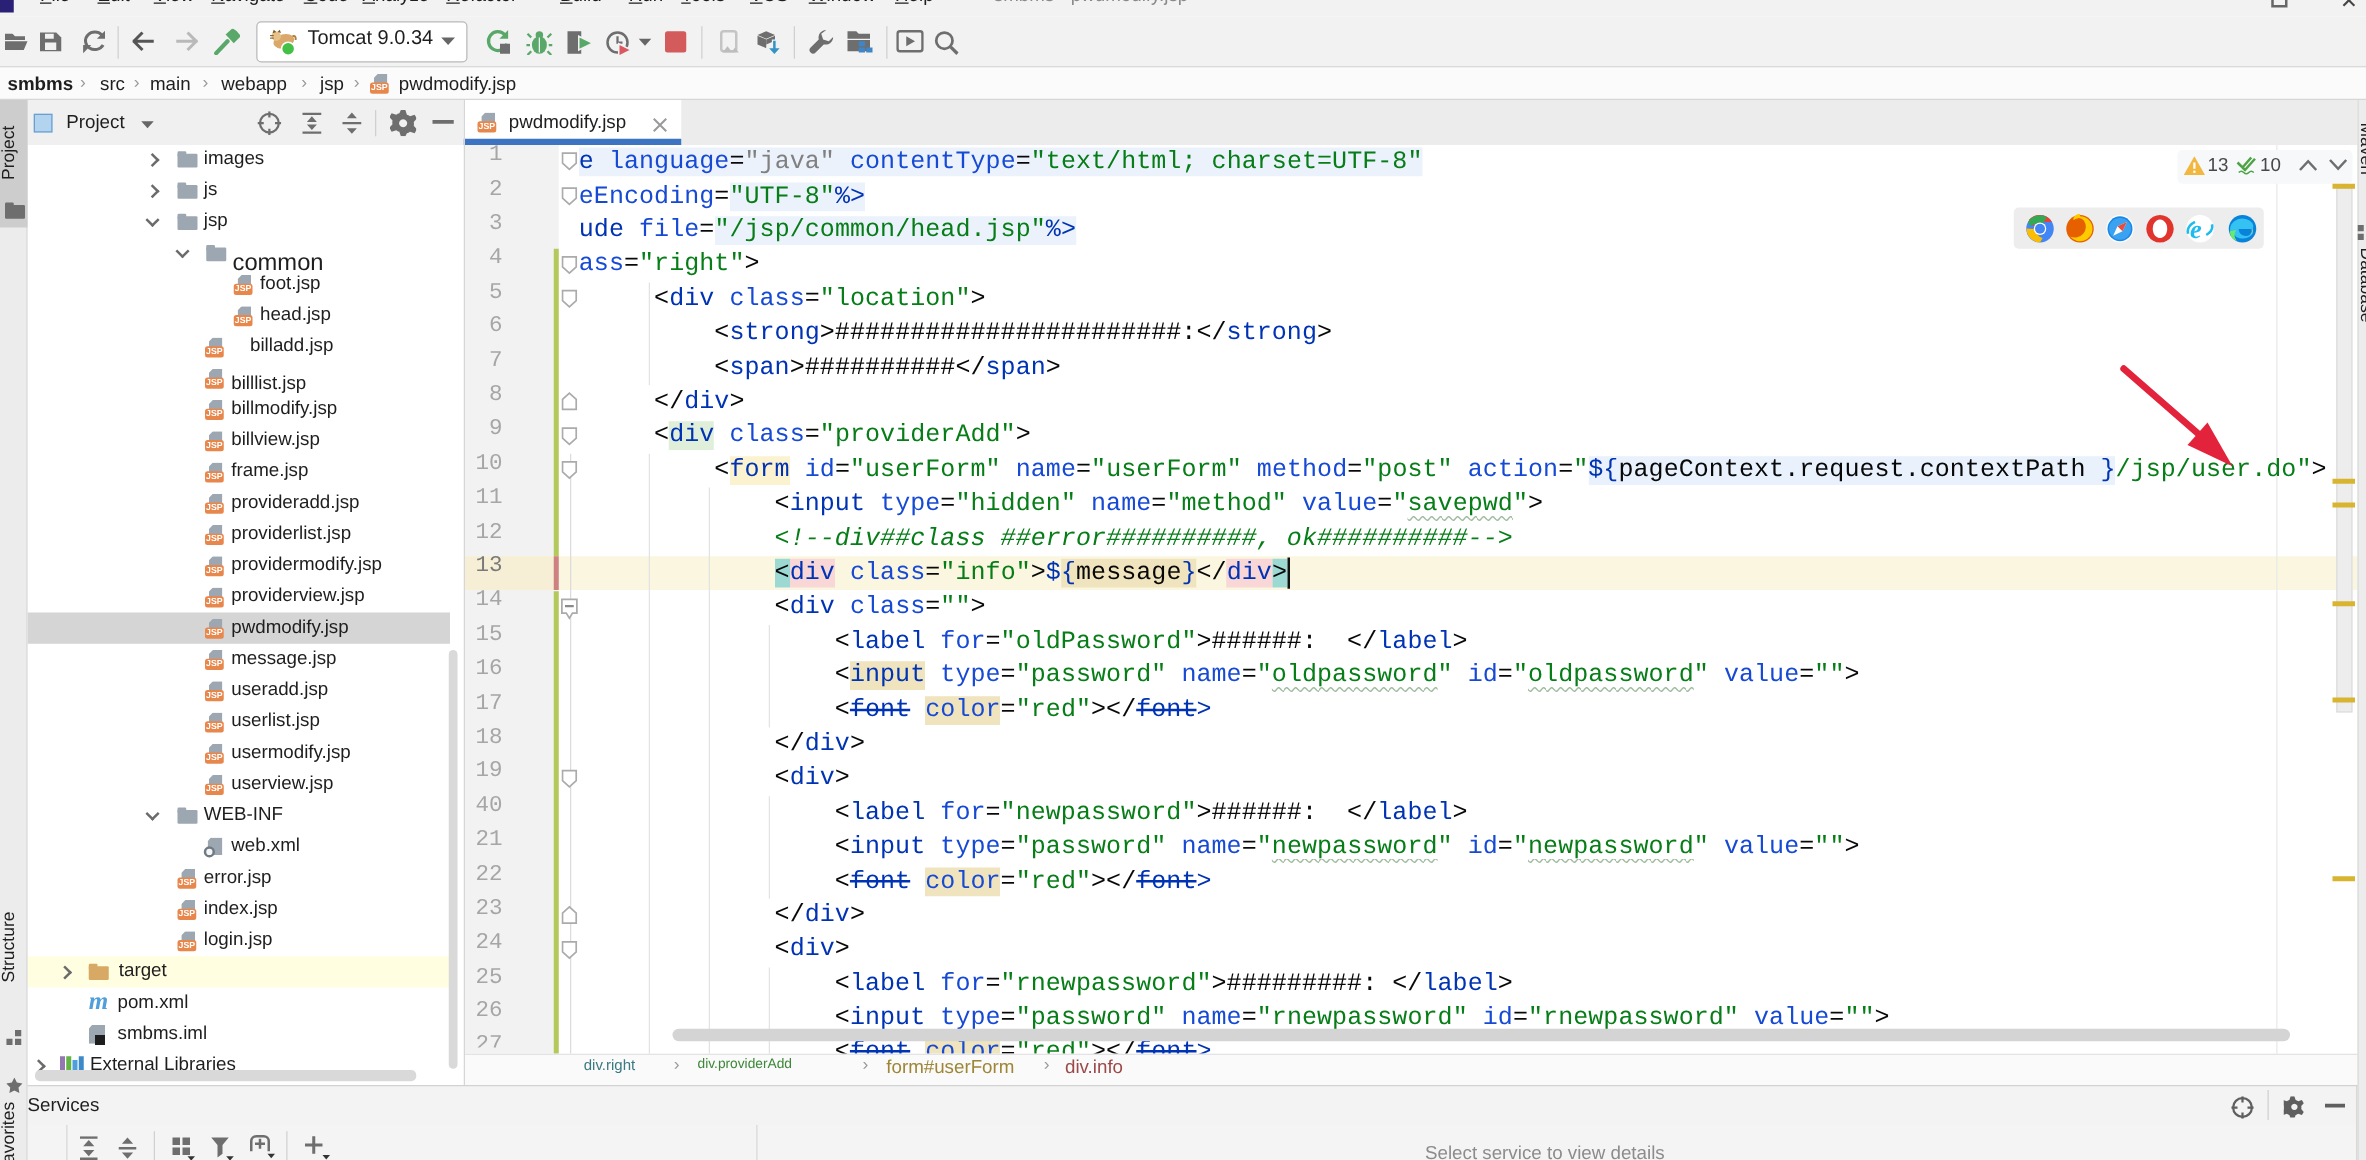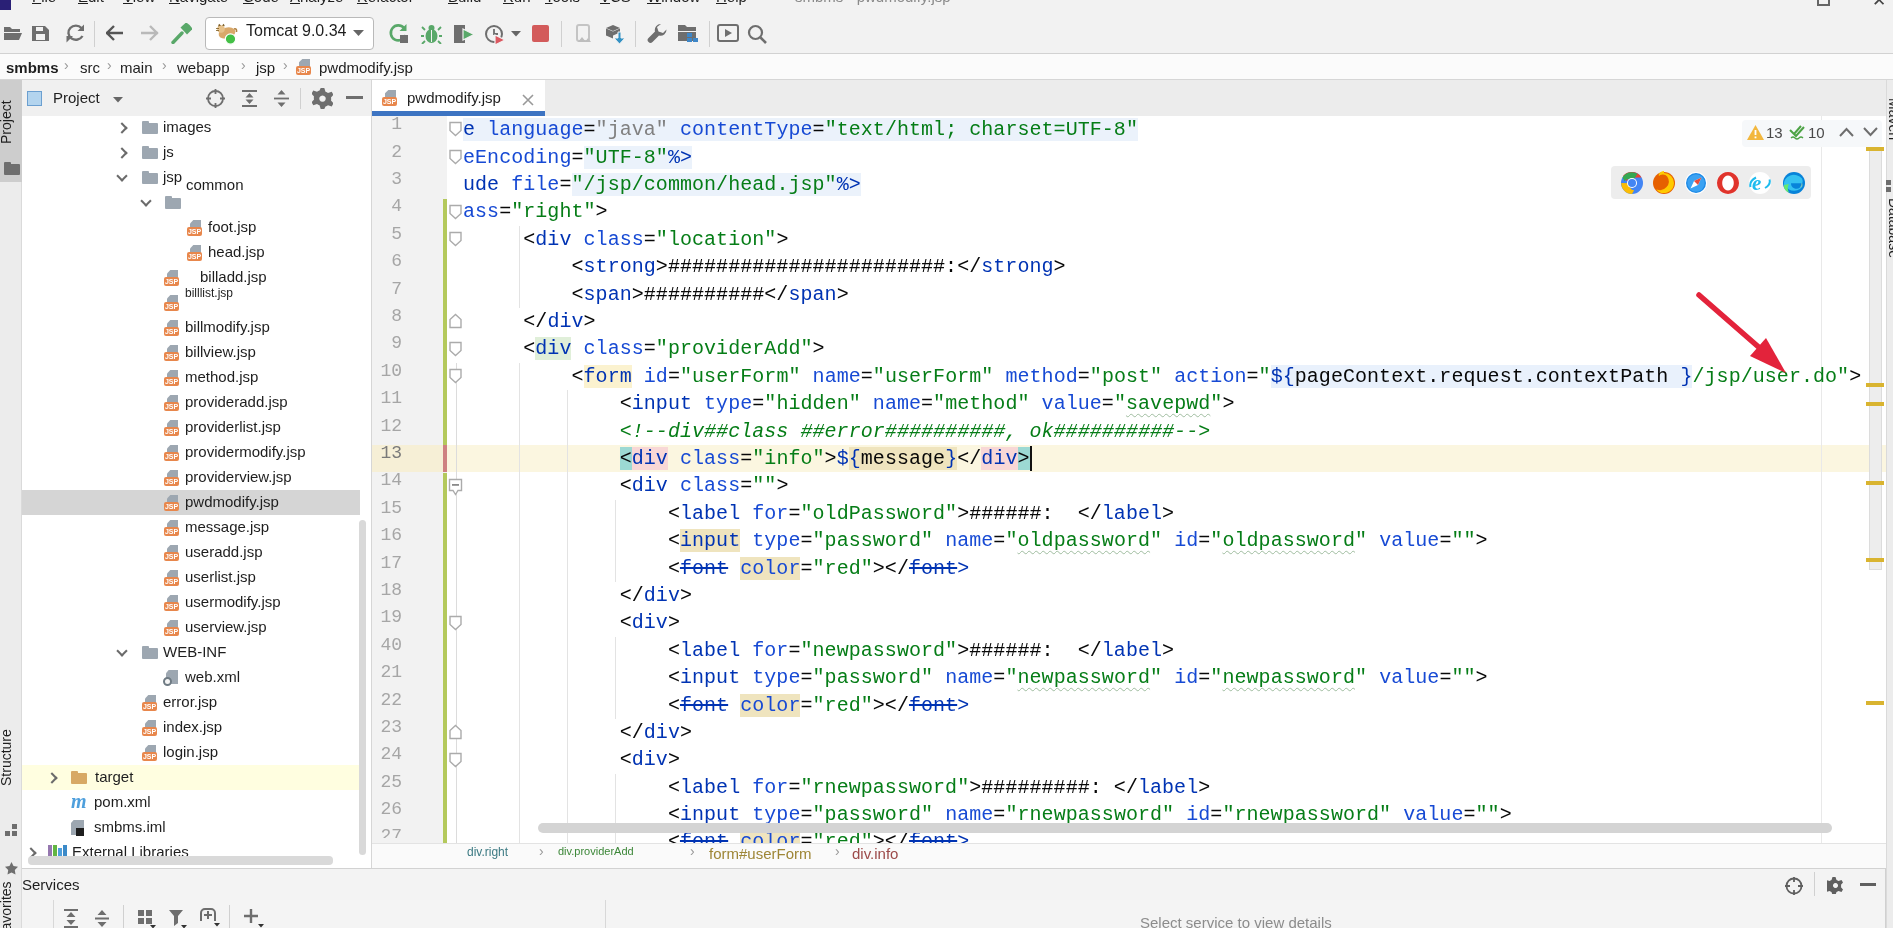--- a/index.html
+++ b/index.html
@@ -198,56 +198,56 @@
 <div class="abs" style="left:142px;top:171.1px;width:16px;height:13px">
     <div class="abs" style="left:0;top:0;width:7px;height:4px;background:#9DA7B1;border-radius:1px 1px 0 0"></div>
     <div class="abs" style="left:0;top:2px;width:16px;height:11px;background:#9DA7B1;border-radius:1px"></div>
   </div>
 <div class="abs" style="left:163px;top:167.6px;font-size:15px;color:#1e1e1e;white-space:nowrap">jsp</div>
 <div class="abs" style="left:142px;top:197.1px;width:8px;height:8px;border-right:2px solid #6B6B6B;border-bottom:2px solid #6B6B6B;transform:rotate(45deg)"></div>
 <div class="abs" style="left:165px;top:196.1px;width:16px;height:13px">
     <div class="abs" style="left:0;top:0;width:7px;height:4px;background:#9DA7B1;border-radius:1px 1px 0 0"></div>
     <div class="abs" style="left:0;top:2px;width:16px;height:11px;background:#9DA7B1;border-radius:1px"></div>
   </div>
-<div class="abs" style="left:186px;top:176px;font-size:15px;color:#1e1e1e;white-space:nowrap">common</div>
+<div class="abs" style="left:186px;top:200px;font-size:19px;color:#1e1e1e;white-space:nowrap">common</div>
 <div class="abs" style="left:187px;top:220.1px;width:16px;height:16px">
     <div class="abs" style="left:3px;top:0;width:11px;height:11px;background:#9DA7B1;clip-path:polygon(0 30%,30% 0,100% 0,100% 100%,0 100%)"></div>
     <div class="abs" style="left:0;top:7px;width:15px;height:9px;background:#E8874C;border-radius:2px;color:#fff;font-size:7px;font-weight:bold;text-align:center;line-height:9px;font-family:'Liberation Sans'">JSP</div>
   </div>
 <div class="abs" style="left:208px;top:217.6px;font-size:15px;color:#1e1e1e;white-space:nowrap">foot.jsp</div>
 <div class="abs" style="left:187px;top:245.1px;width:16px;height:16px">
     <div class="abs" style="left:3px;top:0;width:11px;height:11px;background:#9DA7B1;clip-path:polygon(0 30%,30% 0,100% 0,100% 100%,0 100%)"></div>
     <div class="abs" style="left:0;top:7px;width:15px;height:9px;background:#E8874C;border-radius:2px;color:#fff;font-size:7px;font-weight:bold;text-align:center;line-height:9px;font-family:'Liberation Sans'">JSP</div>
   </div>
 <div class="abs" style="left:208px;top:242.6px;font-size:15px;color:#1e1e1e;white-space:nowrap">head.jsp</div>
 <div class="abs" style="left:164px;top:270.1px;width:16px;height:16px">
     <div class="abs" style="left:3px;top:0;width:11px;height:11px;background:#9DA7B1;clip-path:polygon(0 30%,30% 0,100% 0,100% 100%,0 100%)"></div>
     <div class="abs" style="left:0;top:7px;width:15px;height:9px;background:#E8874C;border-radius:2px;color:#fff;font-size:7px;font-weight:bold;text-align:center;line-height:9px;font-family:'Liberation Sans'">JSP</div>
   </div>
 <div class="abs" style="left:200px;top:267.6px;font-size:15px;color:#1e1e1e;white-space:nowrap">billadd.jsp</div>
 <div class="abs" style="left:164px;top:295.1px;width:16px;height:16px">
     <div class="abs" style="left:3px;top:0;width:11px;height:11px;background:#9DA7B1;clip-path:polygon(0 30%,30% 0,100% 0,100% 100%,0 100%)"></div>
     <div class="abs" style="left:0;top:7px;width:15px;height:9px;background:#E8874C;border-radius:2px;color:#fff;font-size:7px;font-weight:bold;text-align:center;line-height:9px;font-family:'Liberation Sans'">JSP</div>
   </div>
-<div class="abs" style="left:185px;top:286px;font-size:12px;color:#1e1e1e;white-space:nowrap">billlist.jsp</div>
+<div class="abs" style="left:185px;top:298px;font-size:15px;color:#1e1e1e;white-space:nowrap">billlist.jsp</div>
 <div class="abs" style="left:164px;top:320.1px;width:16px;height:16px">
     <div class="abs" style="left:3px;top:0;width:11px;height:11px;background:#9DA7B1;clip-path:polygon(0 30%,30% 0,100% 0,100% 100%,0 100%)"></div>
     <div class="abs" style="left:0;top:7px;width:15px;height:9px;background:#E8874C;border-radius:2px;color:#fff;font-size:7px;font-weight:bold;text-align:center;line-height:9px;font-family:'Liberation Sans'">JSP</div>
   </div>
 <div class="abs" style="left:185px;top:317.6px;font-size:15px;color:#1e1e1e;white-space:nowrap">billmodify.jsp</div>
 <div class="abs" style="left:164px;top:345.1px;width:16px;height:16px">
     <div class="abs" style="left:3px;top:0;width:11px;height:11px;background:#9DA7B1;clip-path:polygon(0 30%,30% 0,100% 0,100% 100%,0 100%)"></div>
     <div class="abs" style="left:0;top:7px;width:15px;height:9px;background:#E8874C;border-radius:2px;color:#fff;font-size:7px;font-weight:bold;text-align:center;line-height:9px;font-family:'Liberation Sans'">JSP</div>
   </div>
 <div class="abs" style="left:185px;top:342.6px;font-size:15px;color:#1e1e1e;white-space:nowrap">billview.jsp</div>
 <div class="abs" style="left:164px;top:370.1px;width:16px;height:16px">
     <div class="abs" style="left:3px;top:0;width:11px;height:11px;background:#9DA7B1;clip-path:polygon(0 30%,30% 0,100% 0,100% 100%,0 100%)"></div>
     <div class="abs" style="left:0;top:7px;width:15px;height:9px;background:#E8874C;border-radius:2px;color:#fff;font-size:7px;font-weight:bold;text-align:center;line-height:9px;font-family:'Liberation Sans'">JSP</div>
   </div>
-<div class="abs" style="left:185px;top:367.6px;font-size:15px;color:#1e1e1e;white-space:nowrap">method.jsp</div>
+<div class="abs" style="left:185px;top:367.6px;font-size:15px;color:#1e1e1e;white-space:nowrap">frame.jsp</div>
 <div class="abs" style="left:164px;top:395.1px;width:16px;height:16px">
     <div class="abs" style="left:3px;top:0;width:11px;height:11px;background:#9DA7B1;clip-path:polygon(0 30%,30% 0,100% 0,100% 100%,0 100%)"></div>
     <div class="abs" style="left:0;top:7px;width:15px;height:9px;background:#E8874C;border-radius:2px;color:#fff;font-size:7px;font-weight:bold;text-align:center;line-height:9px;font-family:'Liberation Sans'">JSP</div>
   </div>
 <div class="abs" style="left:185px;top:392.6px;font-size:15px;color:#1e1e1e;white-space:nowrap">provideradd.jsp</div>
 <div class="abs" style="left:164px;top:420.1px;width:16px;height:16px">
     <div class="abs" style="left:3px;top:0;width:11px;height:11px;background:#9DA7B1;clip-path:polygon(0 30%,30% 0,100% 0,100% 100%,0 100%)"></div>
     <div class="abs" style="left:0;top:7px;width:15px;height:9px;background:#E8874C;border-radius:2px;color:#fff;font-size:7px;font-weight:bold;text-align:center;line-height:9px;font-family:'Liberation Sans'">JSP</div>
   </div>
 <div class="abs" style="left:185px;top:417.6px;font-size:15px;color:#1e1e1e;white-space:nowrap">providerlist.jsp</div>

